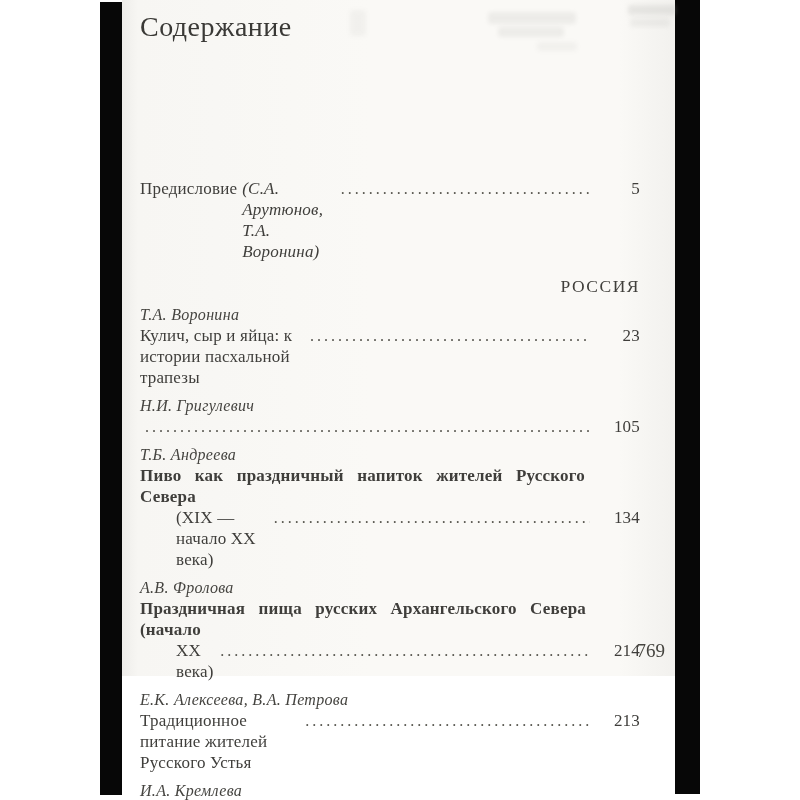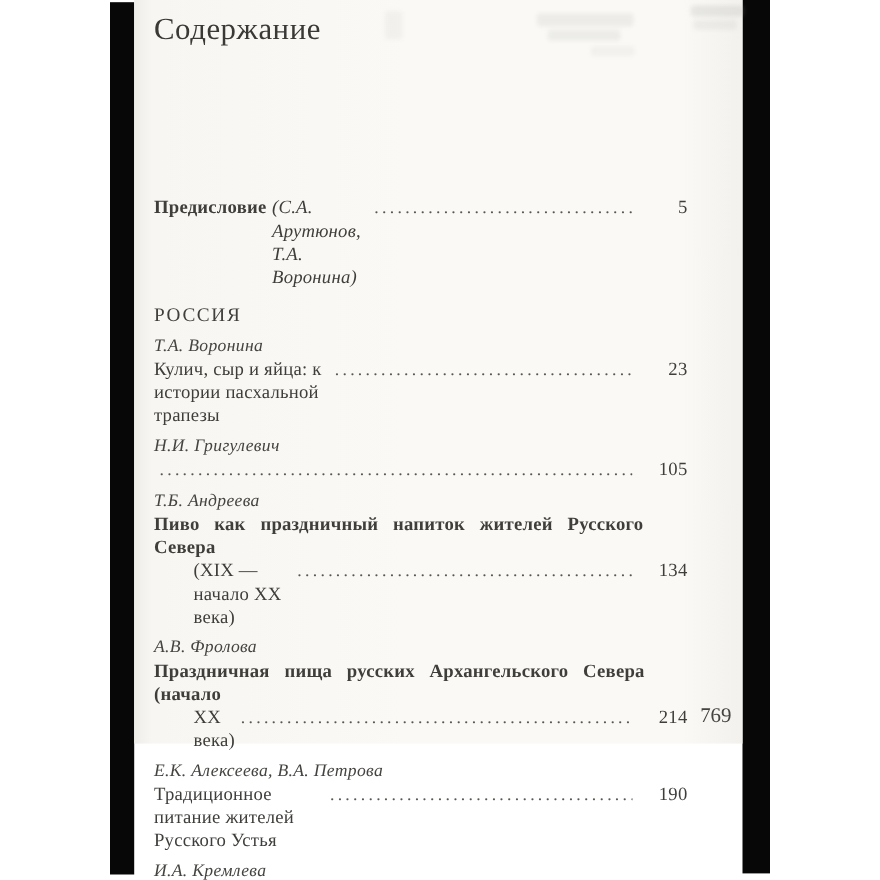--- a/index.html
+++ b/index.html
@@ -22,21 +22,21 @@
   .bar-left  { left: 100px; top: 2px;  width: 22px; height: 793px; }
   .bar-right { left: 675px; top: 0px;  width: 25px; height: 794px; }
 
   
   .page {
     position: absolute;
     left: 122px; top: 0; width: 553px; height: 676px;
     background: linear-gradient(90deg, #eeedea 0px, #f7f6f3 16px, #faf9f6 45%, #faf9f6 90%, #f2f1ee 100%);
     color: #3f3e3b;
     box-sizing: border-box;
-    padding: 8px 50px 0 18px;
+    padding: 8px 35px 0 18px;
   }
 
   .page-title {
     font-size: 28px;
     font-weight: 400;
     letter-spacing: 0.5px;
     color: #3a3936;
     margin: 0;
     line-height: 38px;
   }
@@ -58,21 +58,21 @@
   .g6 { left: 415px; top: 42px; width: 40px; height: 9px;  opacity: .10; }
 
   .line {
     display: flex;
     align-items: baseline;
     font-size: 17px;
     line-height: 21px;
     letter-spacing: 0.2px;
   }
   .preface-row { margin-top: 132px; }
-  .preface-label { font-weight: 700; text-align: right; }
+  .preface-label { font-weight: 400; text-align: right; }
   .preface-authors { font-style: italic; margin-left: 5px; }
 
   .dots {
     flex: 1 1 auto;
     overflow: hidden;
     white-space: nowrap;
     margin: 0 12px 0 5px;
     color: #57564f;
   }
   .dots::after {
@@ -82,21 +82,21 @@
   }
   .pagenum {
     flex: 0 0 auto;
     width: 38px;
     text-align: right;
     font-size: 17px;
   }
 
   .section-heading {
     margin-top: 14px;
-    text-align: left;
+    text-align: right;
     font-size: 17.5px;
     letter-spacing: 1.5px;
     color: #403f3b;
   }
 
   .entries { margin-top: 2px; }
   .entry { margin-top: 7px; }
   .author {
     font-style: italic;
     font-size: 16px;
@@ -182,21 +182,21 @@
             <span class="dots"></span>
             <span class="pagenum">214</span>
           </div>
         </div>
 
   <div class="entry">
     <div class="author">Е.К. Алексеева, В.А. Петрова</div>
   <div class="line">
             <span class="text">Традиционное питание жителей Русского Устья</span>
             <span class="dots"></span>
-            <span class="pagenum">190</span>
+            <span class="pagenum">213</span>
           </div>
         </div>
 
   <div class="entry">
     <div class="author">И.А. Кремлева</div>
   </div>
 
 </div>
 
     <div class="folio">769</div>

